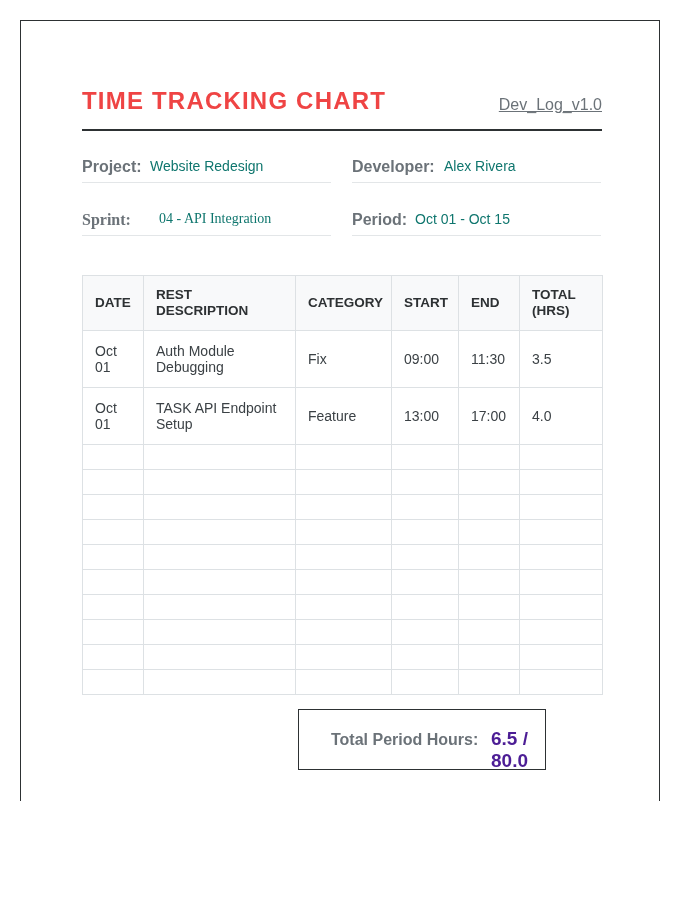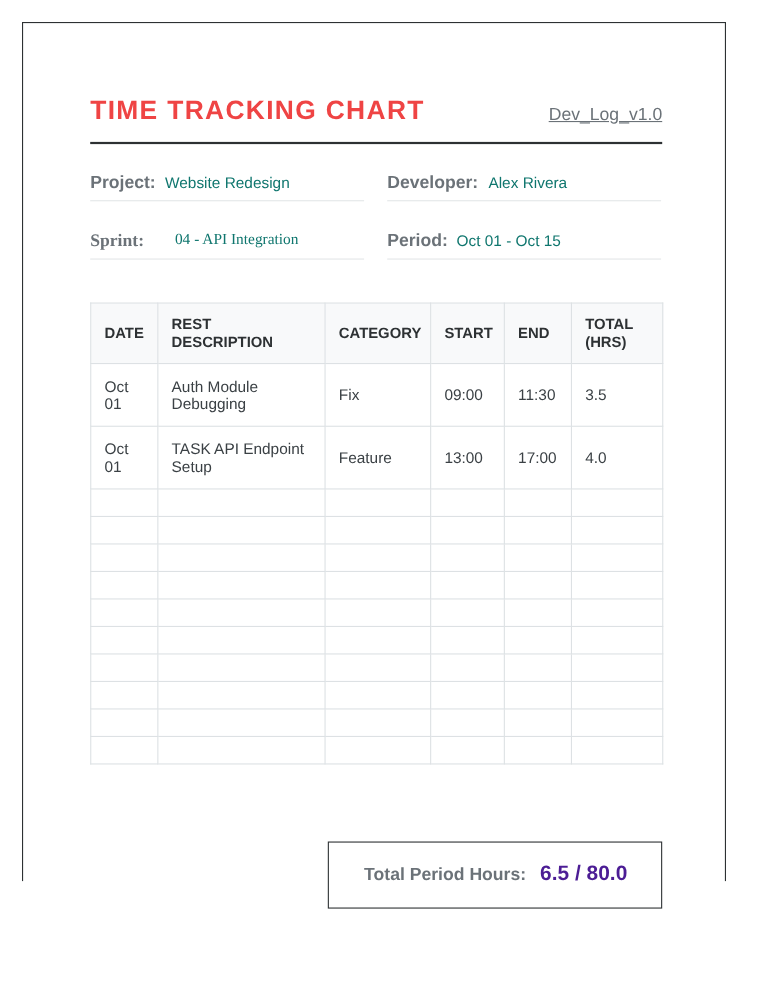--- a/index.html
+++ b/index.html
@@ -16,21 +16,21 @@
   .meta .lbl { position: absolute; left: 0; top: 5px; font-size: 16px; font-weight: bold; color: #6b7278; }
   .meta .val { position: absolute; top: 5px; font-size: 14px; color: #0f766e; }
   table { position: absolute; left: 61px; top: 254px; width: 520px; border-collapse: collapse;
           table-layout: fixed; }
   th, td { border: 1px solid #dde1e4; font-size: 14px; text-align: left; vertical-align: middle;
            padding: 0 12px; box-sizing: border-box; }
   th { background: #f8f9fa; height: 55px; font-size: 13.5px; font-weight: bold; color: #2d3133; line-height: 16px; }
   td { color: #3b4145; line-height: 16px; }
   tr.filled td { height: 57px; margin-top: 27px; }
   tr.empty td { height: 25px; }
-  .summary { position: absolute; left: 277px; top: 744px; width: 304px; height: 61px;
+  .summary { position: absolute; left: 277px; top: 688px; width: 248px; height: 61px;
              border: 1px solid #2d3133; box-sizing: border-box; }
   .summary .lbl { position: absolute; left: 32px; top: 21px; font-size: 16px; font-weight: bold; color: #6b7278; }
   .summary .val { position: absolute; left: 192px; top: 18px; font-size: 19px; font-weight: bold; color: #4c1d95; }
 </style>
 </head>
 <body>
 
 <div class="sheet">
   <div class="header">
     <div class="title">TIME TRACKING CHART</div>

